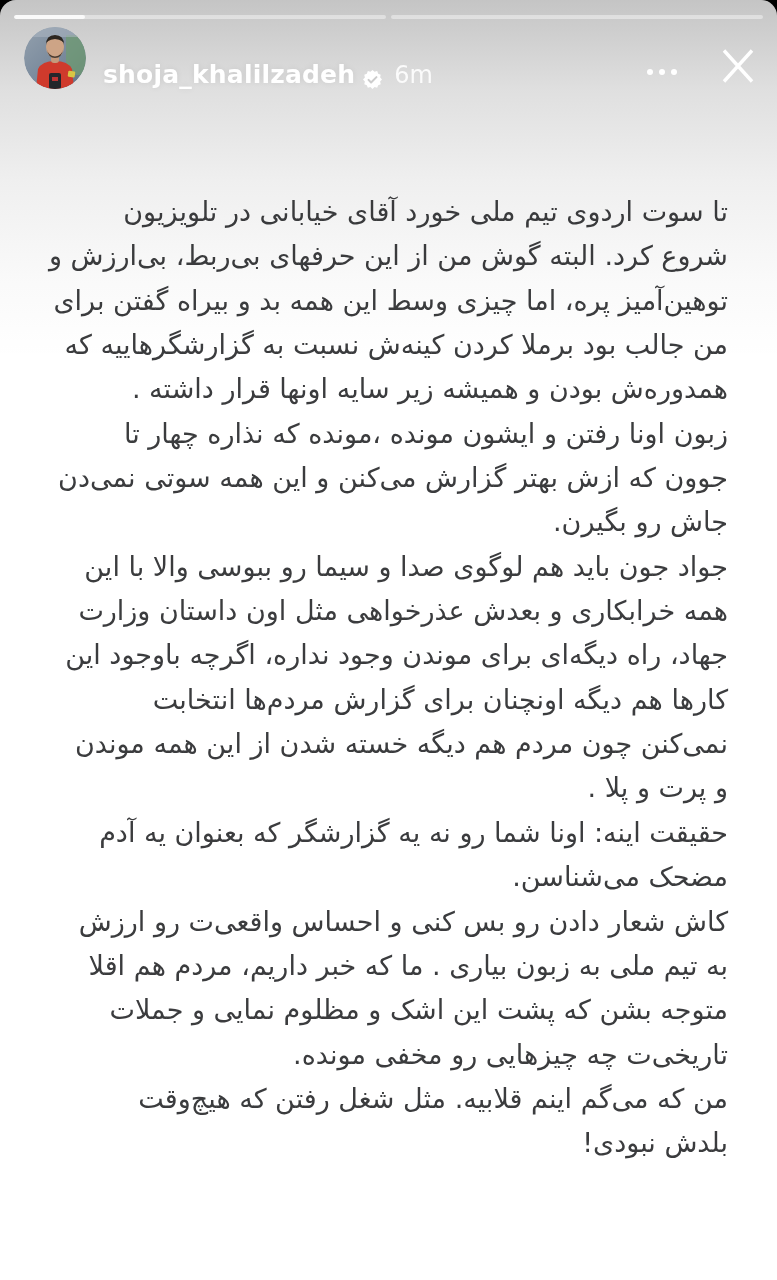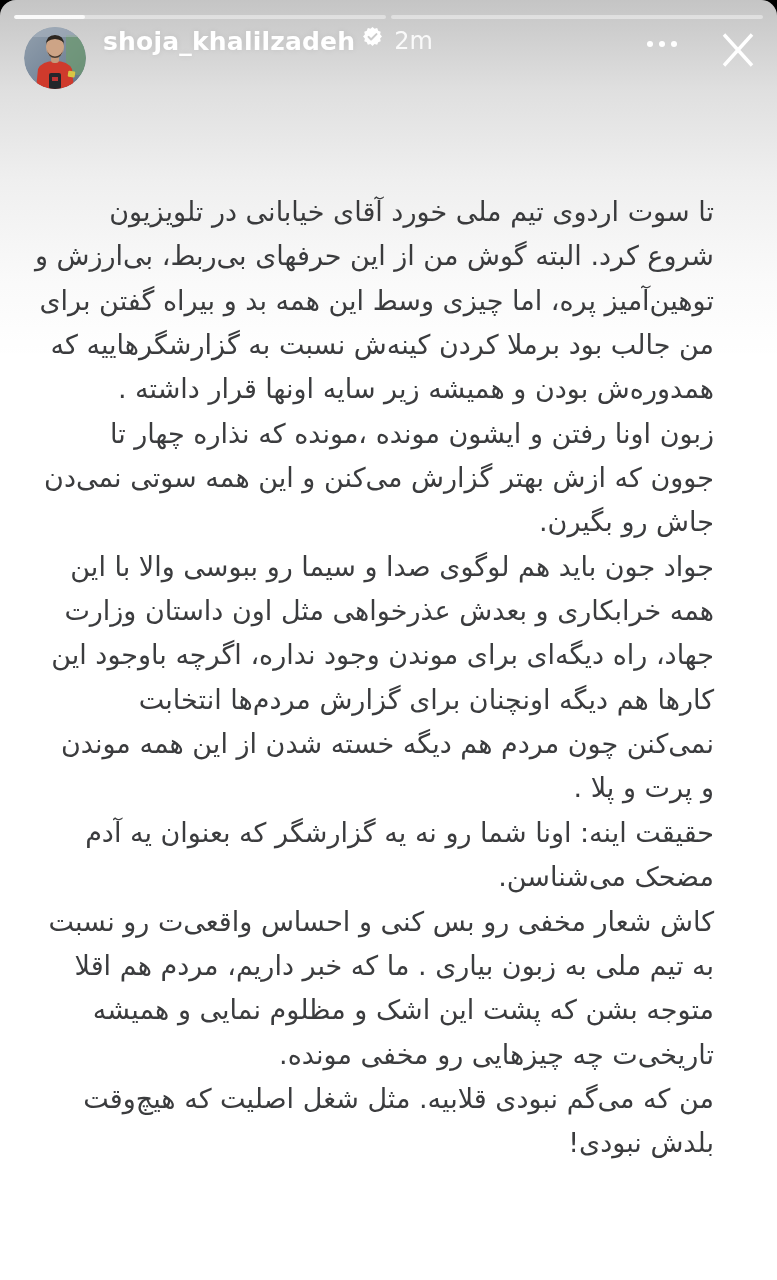--- a/index.html
+++ b/index.html
@@ -56,21 +56,21 @@
     width: 0%;
     border-radius: 2px;
     background: #fafafa;
   }
   
   .header {
     position: absolute;
     top: 27px; left: 24px; right: 16px;
     height: 62px;
     display: flex;
-    align-items: flex-start;
+    align-items: flex-end;
     z-index: 5;
   }
   .avatar {
     width: 62px; height: 62px;
     border-radius: 50%;
     overflow: hidden;
     flex: 0 0 auto;
     cursor: pointer;
   }
   .avatar svg { display: block; width: 100%; height: 100%; }
@@ -113,21 +113,21 @@
     display: flex;
     align-items: center;
     justify-content: center;
     cursor: pointer;
   }
   .close-button svg { display: block; }
   
   .story-text {
     position: absolute;
     top: 190px;
-    right: 63px;
+    right: 49px;
     left: 30px;
     z-index: 1;
     direction: rtl;
     text-align: right;
   }
   .story-text .line {
     font-family: "DejaVu Sans", sans-serif;
     font-size: 27px;
     line-height: 44.35px;
     color: #3b3c3e;
@@ -150,25 +150,25 @@
         <div class="line">جوون که ازش بهتر گزارش می‌کنن و این همه سوتی نمی‌دن</div>
         <div class="line">جاش رو بگیرن.</div>
         <div class="line">جواد جون باید هم لوگوی صدا و سیما رو ببوسی  والا با این</div>
         <div class="line">همه خرابکاری و بعدش عذرخواهی مثل اون داستان وزارت</div>
         <div class="line">جهاد، راه دیگه‌ای برای موندن وجود نداره، اگرچه باوجود این</div>
         <div class="line">کارها هم دیگه اونچنان برای گزارش مردم‌ها انتخابت</div>
         <div class="line">نمی‌کنن چون مردم هم دیگه خسته شدن از این همه موندن</div>
         <div class="line">و پرت و پلا .</div>
         <div class="line">حقیقت اینه: اونا شما رو نه یه گزارشگر که بعنوان یه آدم</div>
         <div class="line">مضحک می‌شناسن.</div>
-        <div class="line">کاش شعار مخفی رو بس کنی و احساس واقعی‌ت رو نسبت</div>
+        <div class="line">کاش شعار دادن رو بس کنی و احساس واقعی‌ت رو ارزش</div>
         <div class="line">به تیم ملی به زبون بیاری . ما که خبر داریم، مردم هم اقلا</div>
-        <div class="line">متوجه بشن که پشت این اشک و مظلوم نمایی و همیشه</div>
+        <div class="line">متوجه بشن که پشت این اشک و مظلوم نمایی و جملات</div>
         <div class="line">تاریخی‌ت چه چیزهایی رو مخفی مونده.</div>
-        <div class="line">من که می‌گم نبودی قلابیه. مثل شغل اصلیت که هیچ‌وقت</div>
+        <div class="line">من که می‌گم اینم قلابیه. مثل شغل رفتن که هیچ‌وقت</div>
         <div class="line">بلدش نبودی!</div>
       </div>
 
     <div class="top-gradient"></div>
 
     <div class="progress-row">
       <div class="progress-segment">
         <div class="progress-fill" style="width: 19%;"></div>
       </div>
       <div class="progress-segment"></div>
@@ -210,21 +210,21 @@
         </svg>
       </div>
 
       <div class="username">shoja_khalilzadeh</div>
 
       <svg class="badge" viewBox="0 0 24 24" xmlns="http://www.w3.org/2000/svg">
         <path fill="#ffffff" d="M12 0l2.6 2.2 3.3-.8 1.3 3.2 3.2 1.3-.8 3.3L24 12l-2.4 2.6.8 3.3-3.2 1.3-1.3 3.2-3.3-.8L12 24l-2.6-2.4-3.3.8-1.3-3.2-3.2-1.3.8-3.3L0 12l2.4-2.6-.8-3.3 3.2-1.3L6.1 1.4l3.3.8z"></path>
         <path fill="none" stroke="#cccccc" stroke-width="2.6" stroke-linecap="round" stroke-linejoin="round" d="M7 12.5l3.2 3.2L17 9"></path>
       </svg>
 
-      <div class="timestamp">2m</div>
+      <div class="timestamp">6m</div>
 
       <div class="header-spacer"></div>
 
       <div class="more-button" title="More options">
         <span class="dot"></span>
         <span class="dot"></span>
         <span class="dot"></span>
       </div>
 
       <div class="close-button" title="Close">

